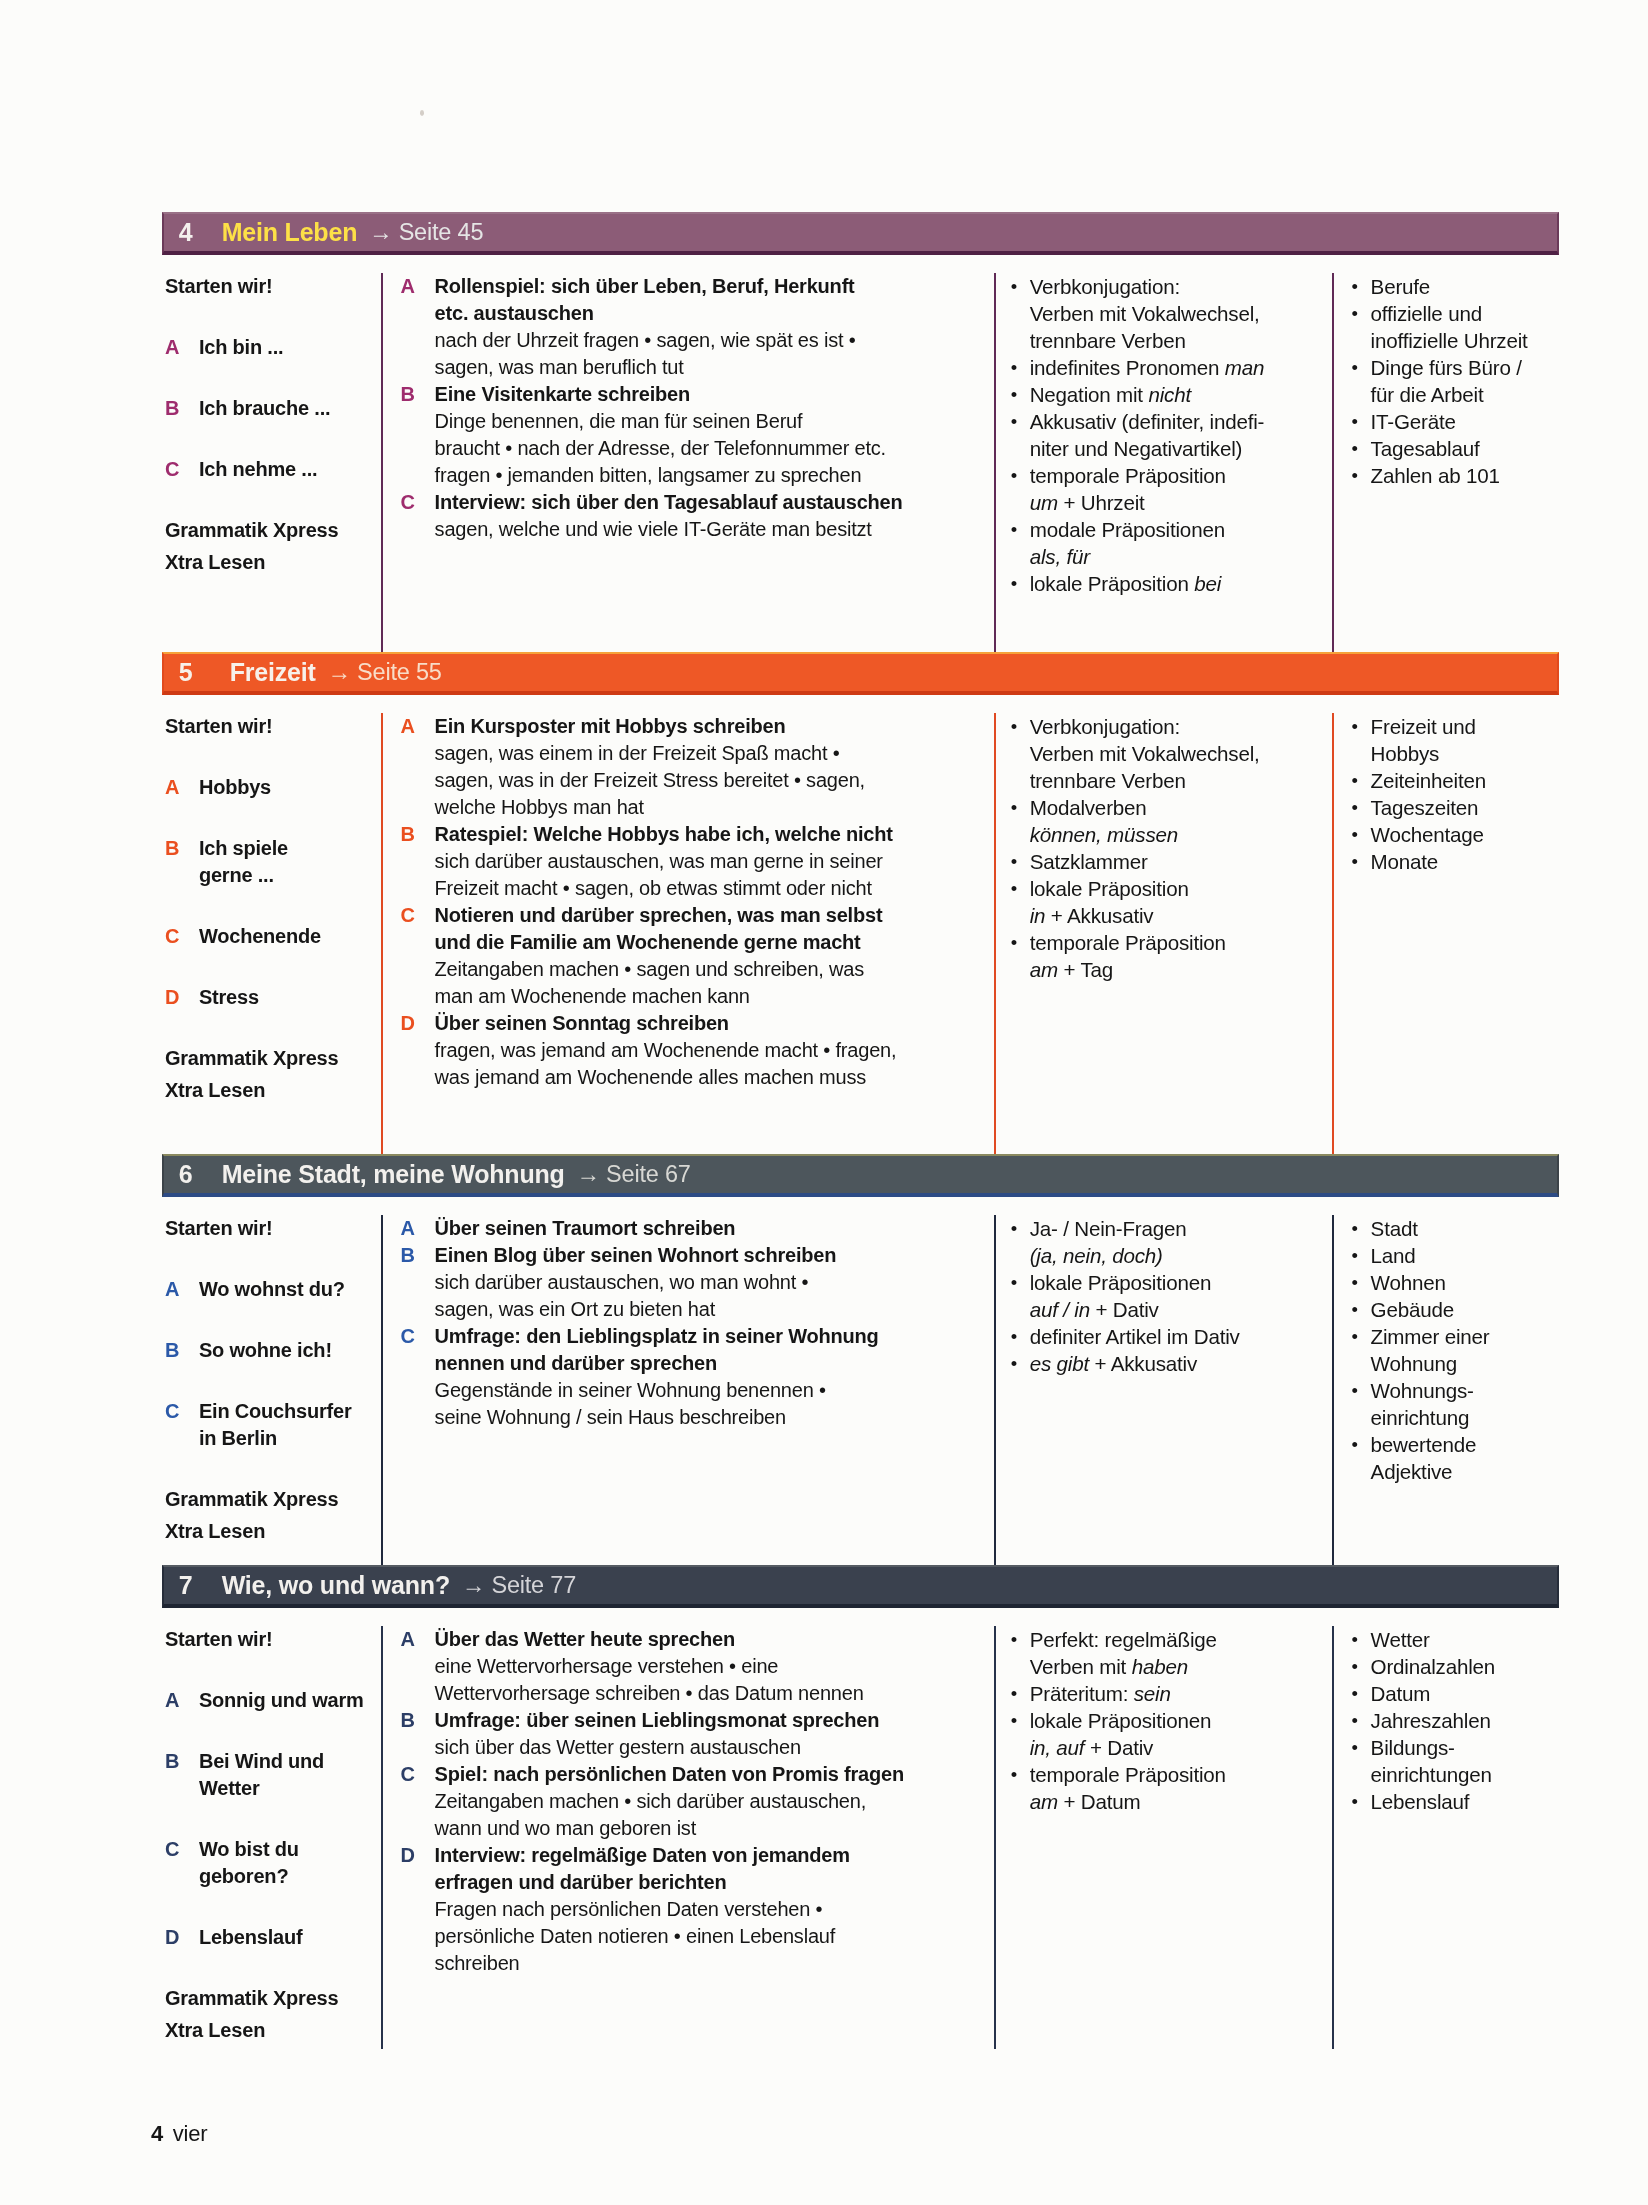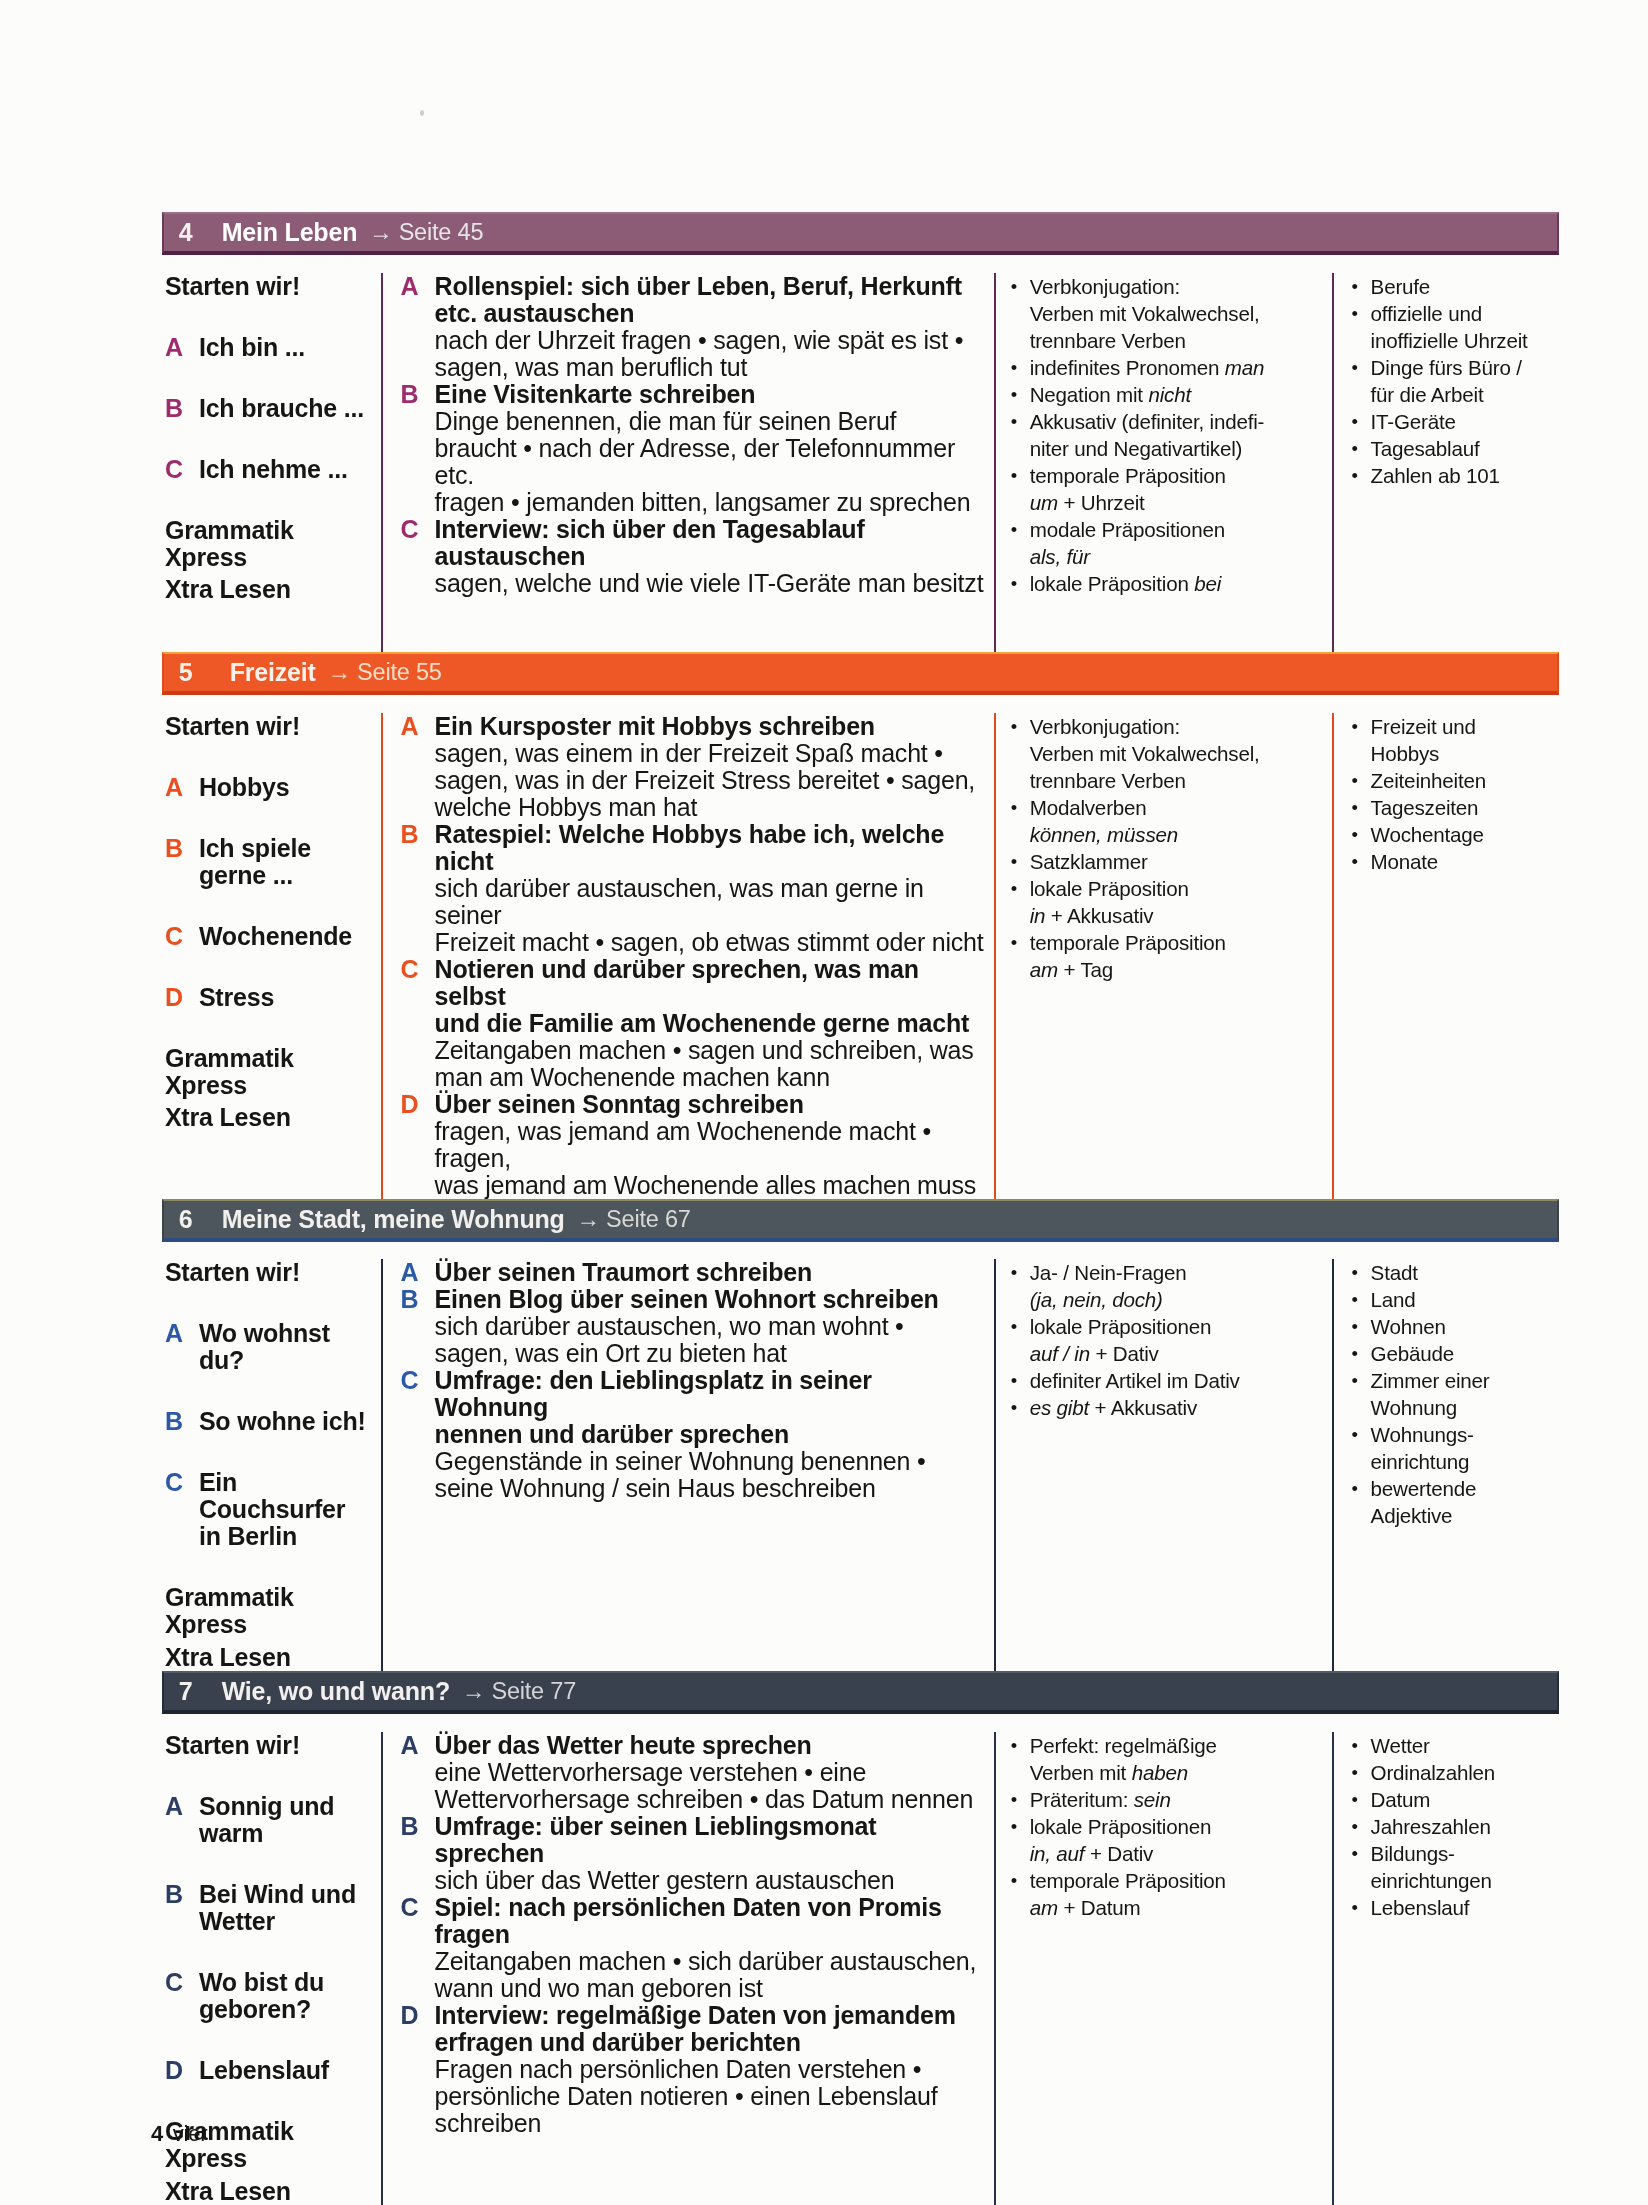--- a/index.html
+++ b/index.html
@@ -16,21 +16,21 @@
     border-style:solid;border-width:2.9px 2.2px 4.4px 2.2px;
     padding:0 0 0 14.7px;
   }
   .ch-num{font-weight:bold;font-size:25px;width:43px;flex:none;}
   .ch-title{font-weight:bold;font-size:25px;white-space:nowrap;}
   .ch-page{font-size:23.5px;margin-left:11.8px;white-space:nowrap;}
   .body{
     display:grid;grid-template-columns:219px 613px 338px 1fr;
     padding-top:17.6px;box-sizing:border-box;
   }
-  .col{box-sizing:border-box;font-size:25px;line-height:27px;}
+  .col{box-sizing:border-box;font-size:20px;line-height:27px;}
   .col-left{padding:0 5.9px 0 2.9px;}
   .col-act{border-left:2.2px solid var(--dv);padding:0 10.3px 0 17.6px;}
   .col-gram{border-left:2.2px solid var(--dv);padding:0 5.9px 0 14.7px;font-size:20.6px;line-height:27px;}
   .col-voc{border-left:2.2px solid var(--dv);padding:0 1.5px 0 17.6px;font-size:20.6px;line-height:27px;}
   .left-item{position:relative;padding-left:34px;font-weight:bold;white-space:pre-line;margin-bottom:34px;}
   .left-item.no-letter{padding-left:0;}
   .left-item.tight{margin-bottom:5.9px;}
   .left-item:last-child{margin-bottom:0;}
   .letter{position:absolute;left:0;top:0;font-weight:bold;}
   .act{position:relative;padding-left:34px;}
@@ -49,21 +49,21 @@
 </style>
 </head>
 <body>
 
 <div class="speck"></div>
 
 <main id="toc">
     <section class="chapter chapter-4">
       <div class="bar" style="background: rgb(140, 92, 119); border-color: rgb(154, 113, 135) rgb(107, 58, 89) rgb(79, 33, 68);">
         <span class="ch-num" style="color: rgb(244, 240, 237);">4</span>
-        <span class="ch-title" style="color: #ffffff;">Mein Leben</span>
+        <span class="ch-title" style="color: #fde047;">Mein Leben</span>
         <span class="ch-page" style="color: #e5e5e5;">→ Seite 45</span>
       </div>
       <div class="body" style="--dv: #602a56;">
         <div class="col col-left">
           <div class="left-item no-letter"><span class="left-text">Starten wir!</span></div>
           <div class="left-item"><span class="letter" style="color: rgb(158, 44, 109);">A</span><span class="left-text">Ich bin ...</span></div>
           <div class="left-item"><span class="letter" style="color: rgb(158, 44, 109);">B</span><span class="left-text">Ich brauche ...</span></div>
           <div class="left-item"><span class="letter" style="color: rgb(158, 44, 109);">C</span><span class="left-text">Ich nehme ...</span></div>
           <div class="left-item no-letter tight"><span class="left-text">Grammatik Xpress</span></div>
           <div class="left-item no-letter"><span class="left-text">Xtra Lesen</span></div>

